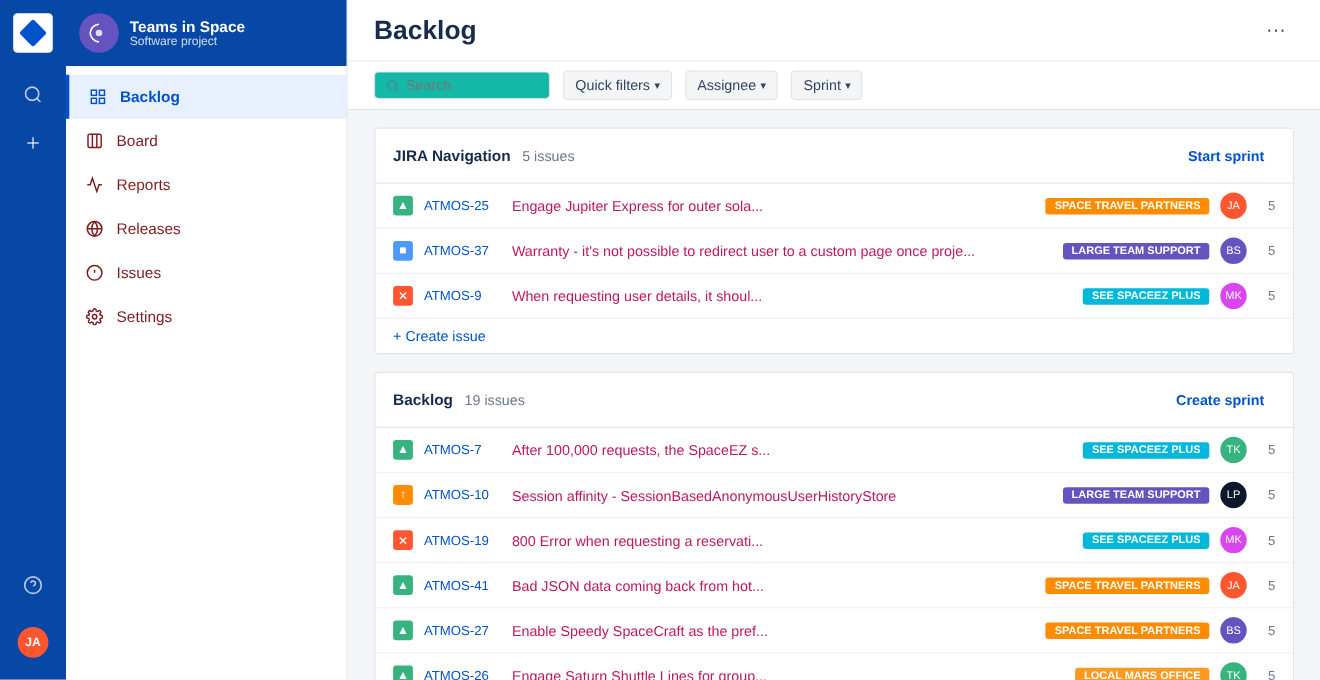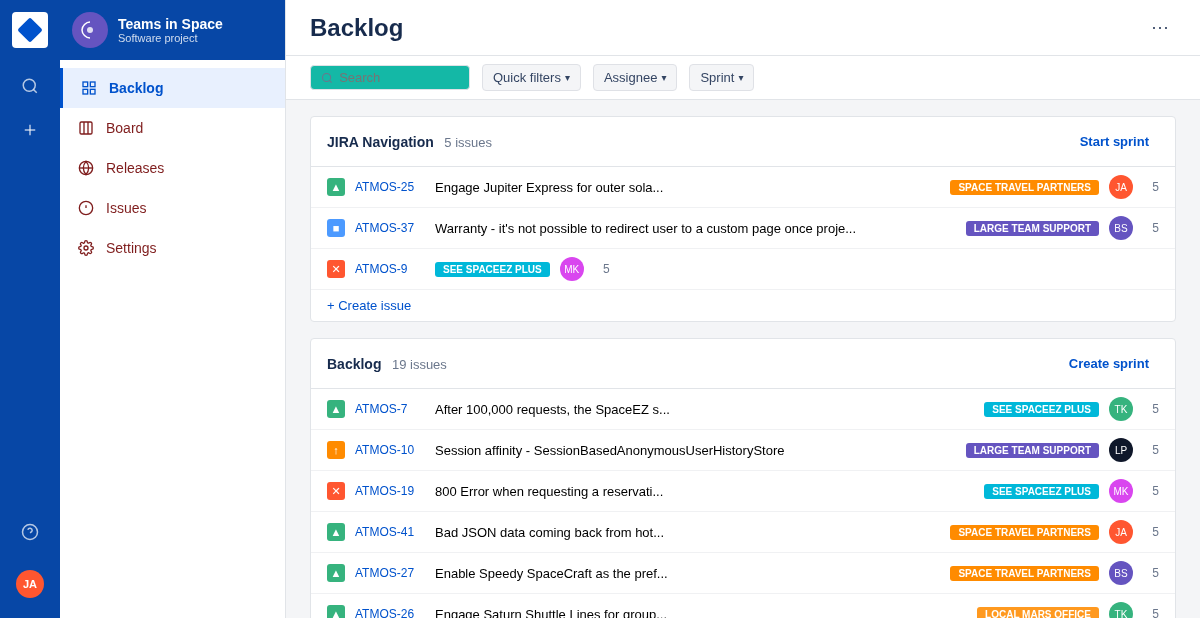--- a/index.html
+++ b/index.html
@@ -1,19 +1,19 @@
 <!DOCTYPE html>
 <html><head>
   <meta charset="utf-8">
   <style>
     * { box-sizing: border-box; margin: 0; padding: 0; }
     body { font-family: -apple-system, BlinkMacSystemFont, 'Segoe UI', sans-serif; display: flex; height: 618px; overflow: hidden; background: #f4f5f7; }
 
     
-    .sidebar { width: 226px; background: #fff; display: flex; flex-direction: column; border-right: 1px solid #e1e4e8; flex-shrink: 0; }
+    .sidebar { width: 256px; background: #fff; display: flex; flex-direction: column; border-right: 1px solid #e1e4e8; flex-shrink: 0; }
     .sidebar-top { background: #0747a6; padding: 12px; display: flex; align-items: center; gap: 10px; }
     .sidebar-project-avatar { width: 36px; height: 36px; border-radius: 50%; background: #6554c0; display: flex; align-items: center; justify-content: center; color: #fff; font-size: 18px; flex-shrink: 0; overflow: hidden; }
     .sidebar-project-info { color: #fff; }
     .sidebar-project-name { font-size: 14px; font-weight: 600; }
     .sidebar-project-type { font-size: 11px; opacity: 0.8; }
 
     .sidebar-nav { padding: 8px 0; flex: 1; }
     .sidebar-nav-item { display: flex; align-items: center; gap: 10px; padding: 10px 16px; cursor: pointer; font-size: 14px; color: #7f1d1d; text-decoration: none; }
     .sidebar-nav-item.active { background: #e8f0fe; color: #0052cc; font-weight: 600; border-left: 3px solid #0052cc; }
     .sidebar-nav-item .nav-icon { width: 20px; height: 20px; display: flex; align-items: center; justify-content: center; flex-shrink: 0; }
@@ -45,21 +45,21 @@
     .sprint-action { font-size: 13px; font-weight: 600; color: #0052cc; cursor: pointer; padding: 5px 10px; border-radius: 3px; }
 
     .issue-row { display: flex; align-items: center; padding: 8px 16px; border-bottom: 1px solid #f0f1f3; gap: 10px; }
     .issue-row:last-of-type { border-bottom: none; }
     .issue-type-icon { width: 18px; height: 18px; border-radius: 3px; display: flex; align-items: center; justify-content: center; font-size: 11px; flex-shrink: 0; }
     .icon-story { background: #36b37e; color: #fff; }
     .icon-task { background: #4c9aff; color: #fff; }
     .icon-bug { background: #ff5630; color: #fff; }
     .icon-improvement { background: #ff8b00; color: #fff; }
     .issue-id { font-size: 12px; color: #0052cc; font-weight: 500; min-width: 70px; cursor: pointer; }
-    .issue-summary { flex: 1; font-size: 13px; color: #000000; white-space: nowrap; overflow: hidden; text-overflow: ellipsis; }
+    .issue-summary { flex: 1; font-size: 13px; color: #be185d; white-space: nowrap; overflow: hidden; text-overflow: ellipsis; }
     .issue-label { padding: 2px 8px; border-radius: 3px; font-size: 10px; font-weight: 700; white-space: nowrap; }
     .label-space-travel { background: #ff8b00; color: #fff; }
     .label-large-team { background: #6554c0; color: #fff; }
     .label-spaceez { background: #00b8d9; color: #fff; }
     .label-local-mars { background: #ff991f; color: #fff; }
     .issue-avatar { width: 24px; height: 24px; border-radius: 50%; background: #ddd; overflow: hidden; flex-shrink: 0; display: flex; align-items: center; justify-content: center; font-size: 10px; }
     .issue-points { font-size: 12px; color: #6b778c; min-width: 16px; text-align: right; }
     .create-issue { padding: 8px 16px; font-size: 13px; color: #0052cc; cursor: pointer; }
 
     
@@ -134,20 +134,28 @@
             <rect x="3" y="3" width="18" height="18" rx="2"></rect>
             <line x1="9" y1="3" x2="9" y2="21"></line>
             <line x1="15" y1="3" x2="15" y2="21"></line>
           </svg>
       </span>
       <span>Board</span>
     </a>
     <a class="sidebar-nav-item">
       <span class="nav-icon">
         <svg width="16" height="16" viewBox="0 0 24 24" fill="none" stroke="currentColor" stroke-width="2">
+            <polyline points="22 12 18 12 15 21 9 3 6 12 2 12"></polyline>
+          </svg>
+      </span>
+      <span>Reports</span>
+    </a>
+    <a class="sidebar-nav-item">
+      <span class="nav-icon">
+        <svg width="16" height="16" viewBox="0 0 24 24" fill="none" stroke="currentColor" stroke-width="2">
             <circle cx="12" cy="12" r="10"></circle>
             <line x1="2" y1="12" x2="22" y2="12"></line>
             <path d="M12 2a15.3 15.3 0 0 1 4 10 15.3 15.3 0 0 1-4 10 15.3 15.3 0 0 1-4-10 15.3 15.3 0 0 1 4-10z"></path>
           </svg>
       </span>
       <span>Releases</span>
     </a>
     <a class="sidebar-nav-item">
       <span class="nav-icon">
         <svg width="16" height="16" viewBox="0 0 24 24" fill="none" stroke="currentColor" stroke-width="2">
@@ -222,20 +230,21 @@
         <div class="issue-type-icon icon-task">■</div>
         <span class="issue-id">ATMOS-37</span>
         <span class="issue-summary">Warranty - it's not possible to redirect user to a custom page once proje...</span>
         <span class="issue-label label-large-team">LARGE TEAM SUPPORT</span>
         <div class="issue-avatar av2">BS</div>
         <span class="issue-points">5</span>
       </div>
       <div class="issue-row">
         <div class="issue-type-icon icon-bug">✕</div>
         <span class="issue-id">ATMOS-9</span>
+        <span class="issue-summary">When requesting user details, it shoul...</span>
         <span class="issue-label label-spaceez">SEE SPACEEZ PLUS</span>
         <div class="issue-avatar av3">MK</div>
         <span class="issue-points">5</span>
       </div>
       <div class="create-issue">+ Create issue</div>
     </div>
 
     <div class="sprint-section">
       <div class="sprint-header">
         <div>

